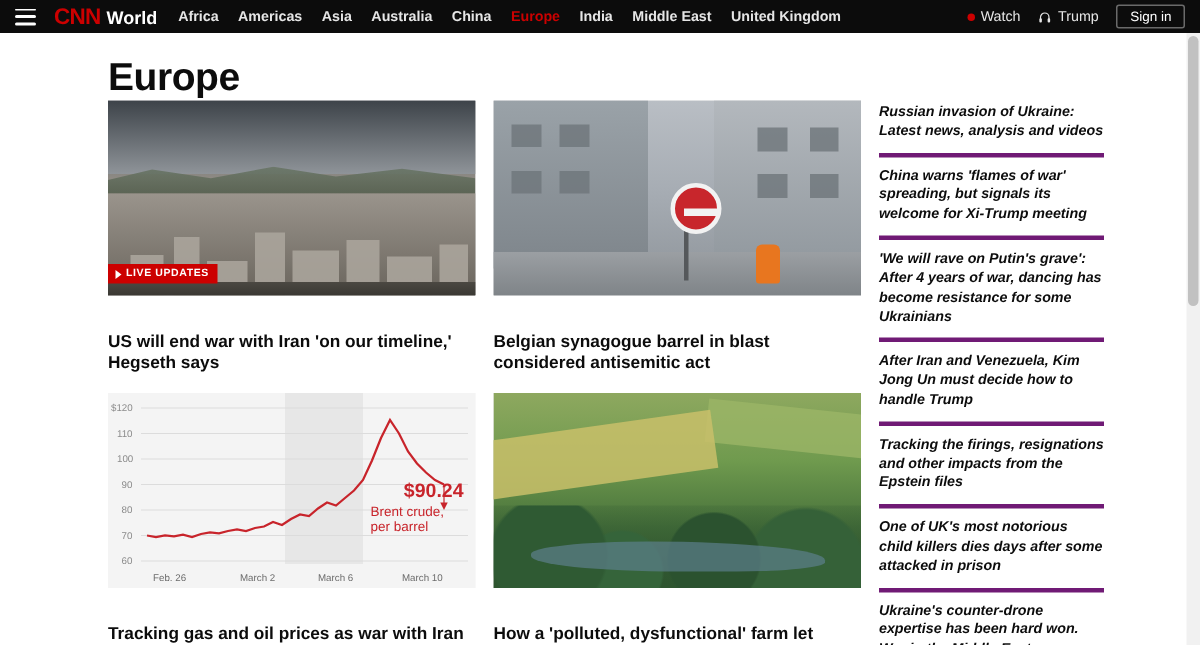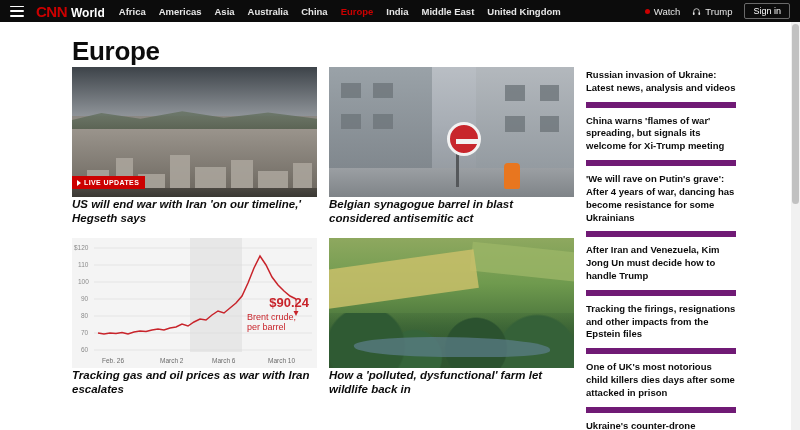--- a/index.html
+++ b/index.html
@@ -99,24 +99,23 @@
   .thumb {
     width: 100%;
     height: 130px;
     position: relative;
     overflow: hidden;
     background: #d9d9d9;
   }
   .card-title {
     font-size: 11.5px;
     line-height: 1.25;
-    margin-top: 0;
+    margin-top: 24px;
     color: #0c0c0c;
     font-weight: bold;
-    font-style: italic;
   }
 
   .live-badge {
     position: absolute;
     left: 0; bottom: 8px;
     background: #cc0000;
     color: #fff;
     font-size: 7px;
     font-weight: bold;
     letter-spacing: 0.4px;
@@ -248,22 +247,23 @@
   .rail {
     width: 150px;
     flex: 0 0 150px;
     padding-top: 2px;
   }
   .rail-item {
     font-size: 9.5px;
     line-height: 1.35;
     color: #0c0c0c;
     padding: 7px 0;
-    border-bottom: 6px solid #701a75;
-    font-weight: bold;
+    border-bottom: 3px solid #701a75;
+    font-weight: bold;
+    font-style: italic;
   }
   .rail-item:first-child { padding-top: 0; }
 
   
   .scrollbar {
     position: absolute; right: 0; top: 22px; width: 9px; bottom: 0;
     background: #f1f1f1;
   }
   .scrollthumb {
     position: absolute; right: 1px; top: 2px; width: 7px; height: 180px;

